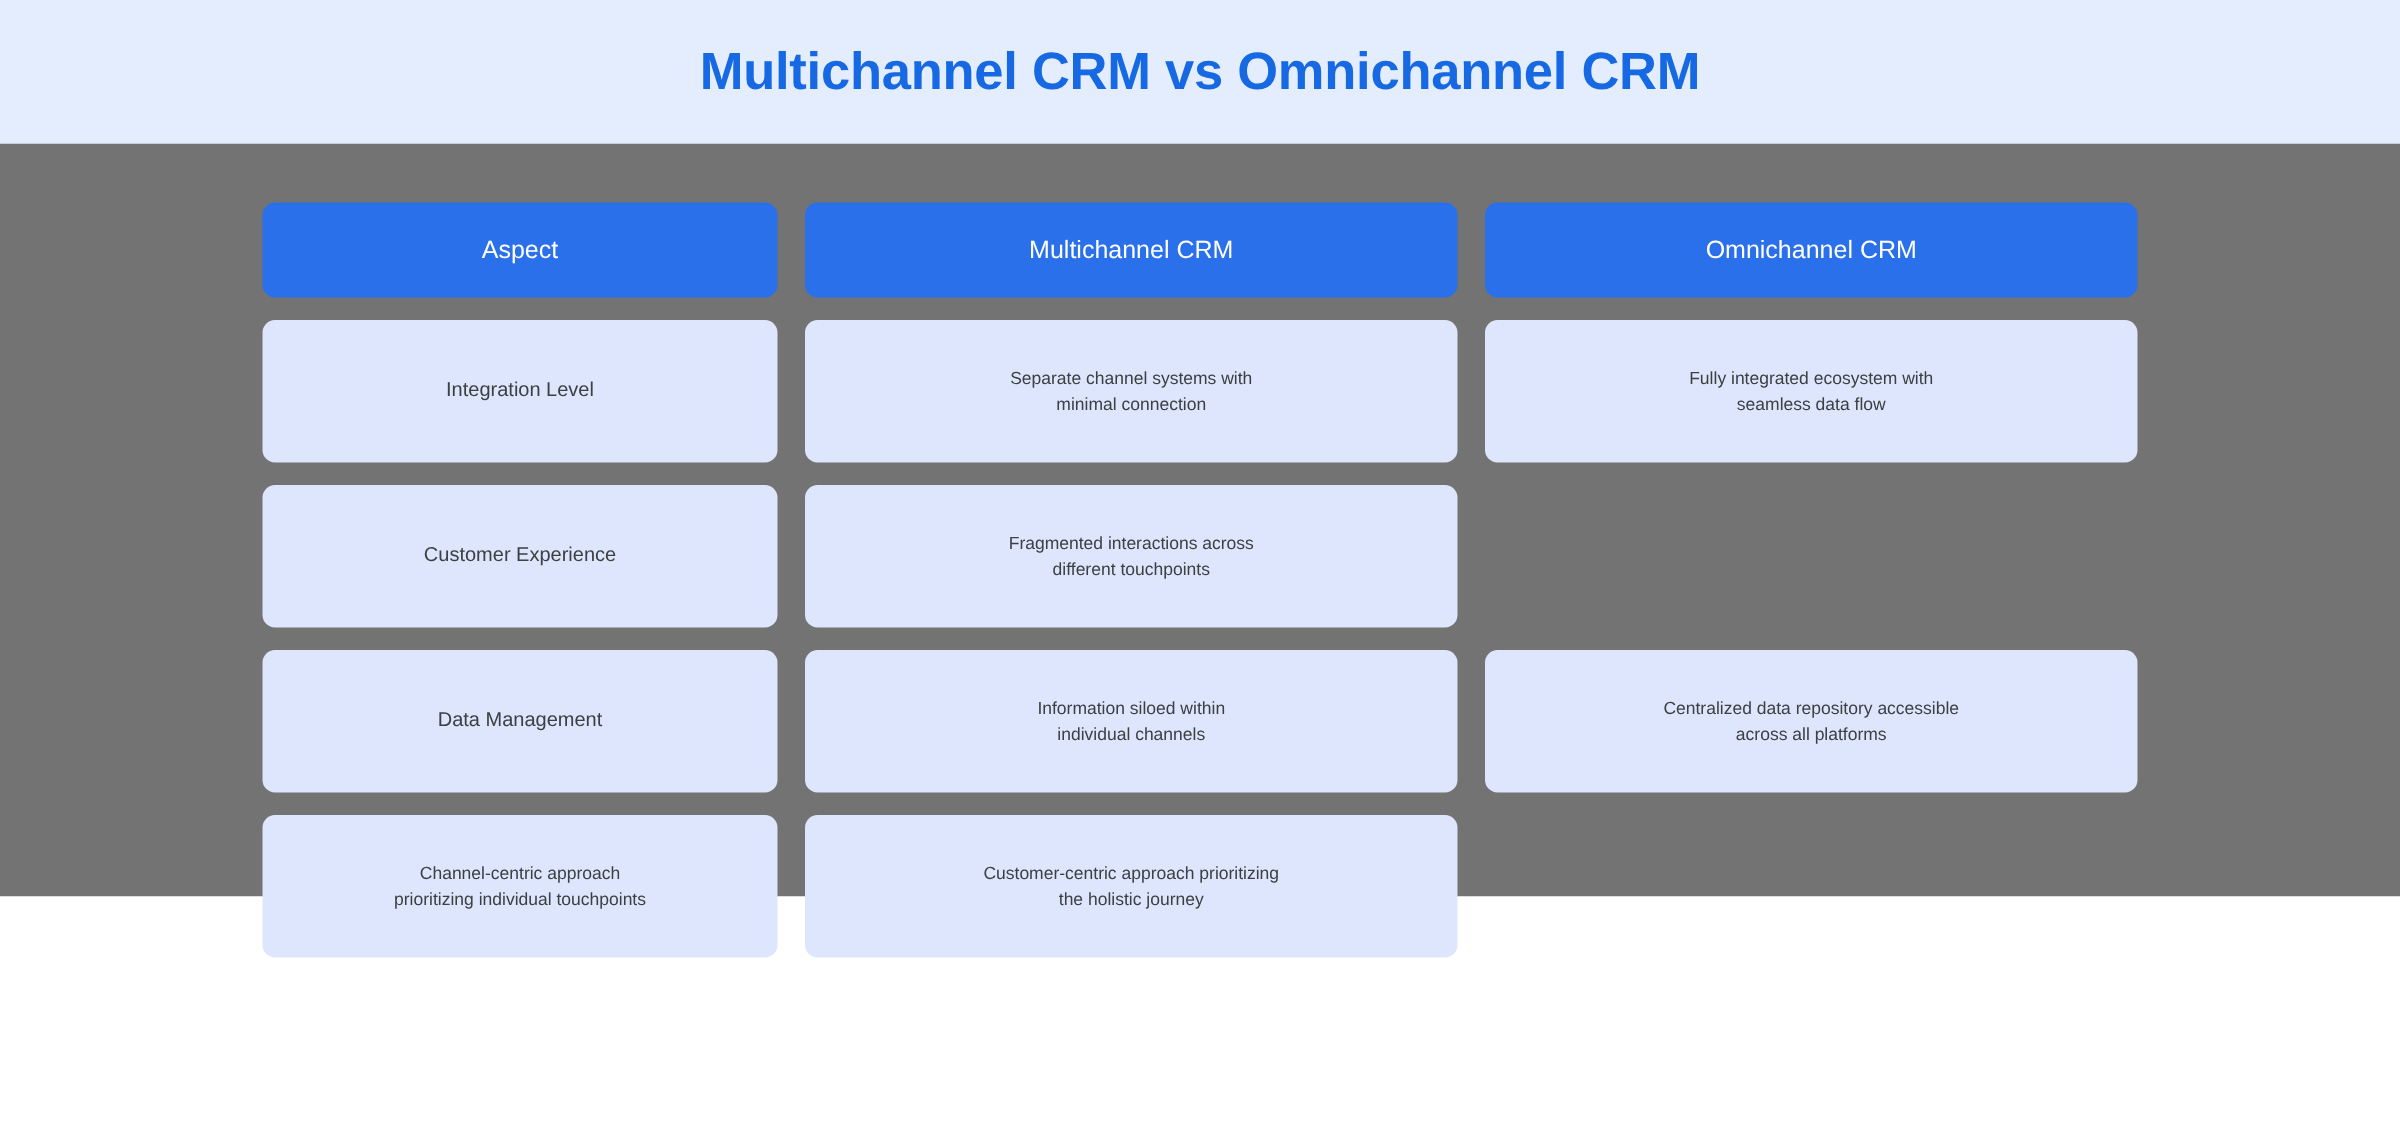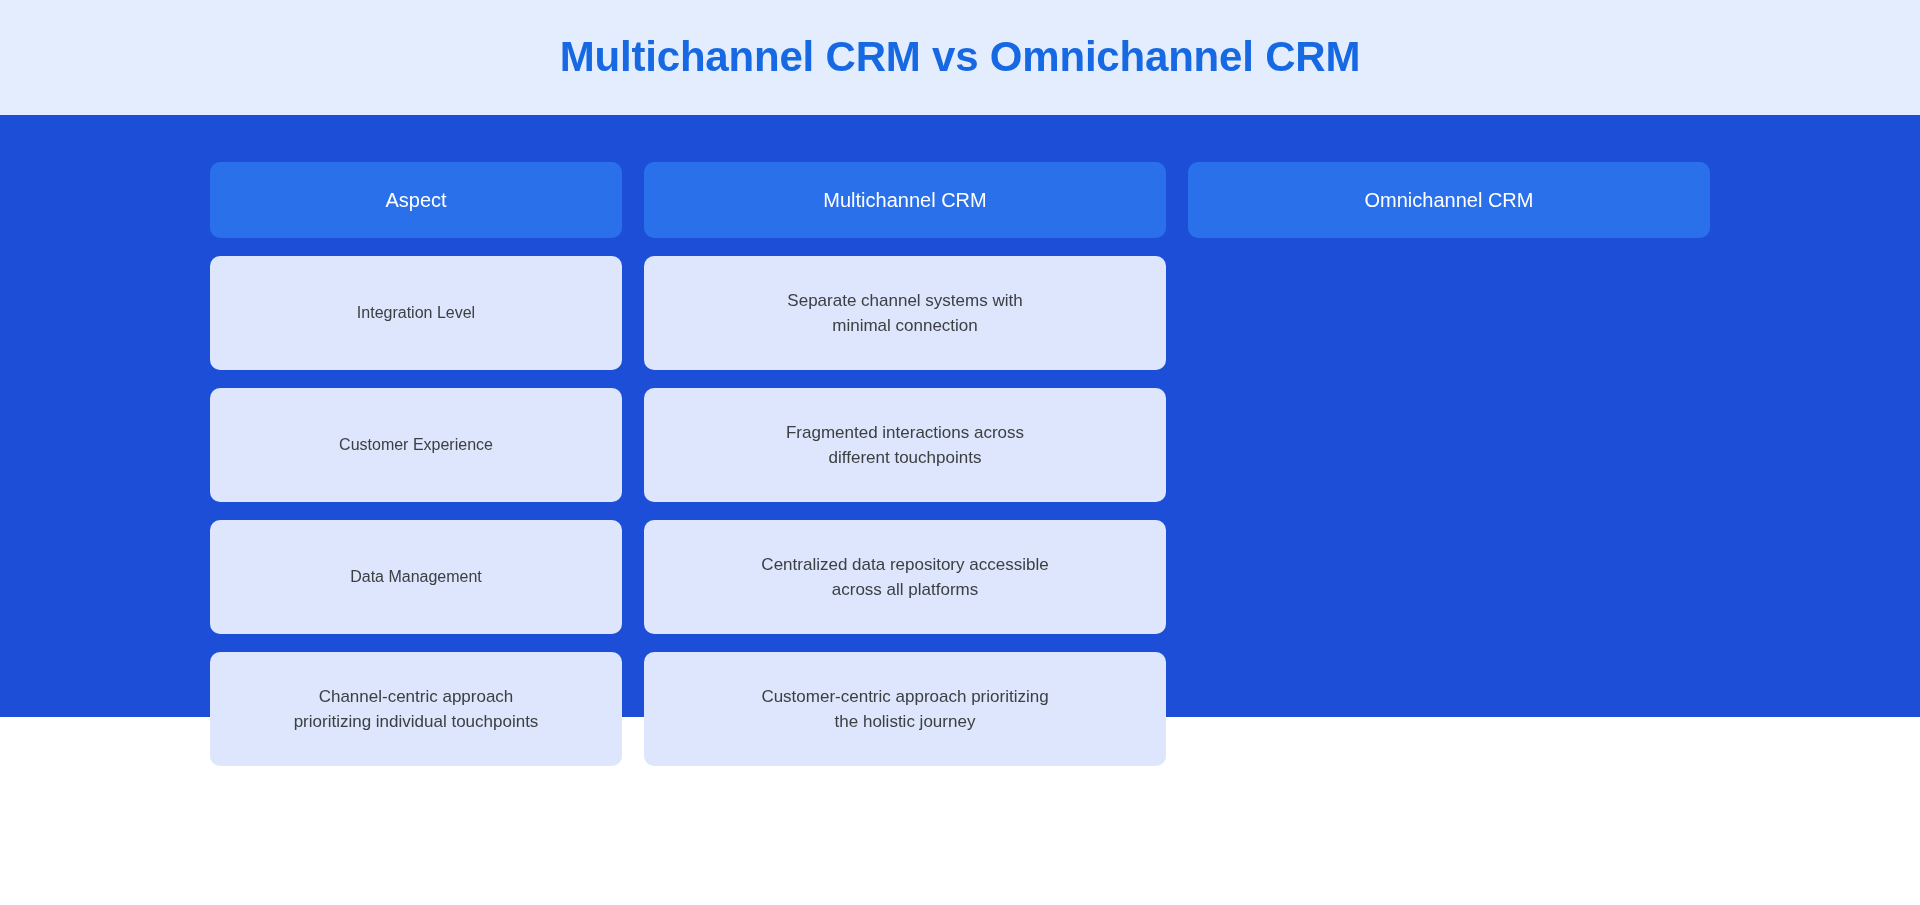--- a/index.html
+++ b/index.html
@@ -11,21 +11,21 @@
     height: 905px;
     background: #ffffff;
     font-family: "Liberation Sans", sans-serif;
     overflow: hidden;
   }
 
   #page-root {
     position: relative;
     width: 1920px;
     height: 717px;
-    background: #1d4ed8;
+    background: #737373;
   }
 
   
   .banner {
     position: absolute;
     top: 0;
     left: 0;
     width: 1920px;
     height: 115px;
     background: #e4edfd;
@@ -85,21 +85,21 @@
     background: #dde6fc;
     border-radius: 10px;
     display: flex;
     align-items: center;
     justify-content: center;
     box-sizing: border-box;
     padding: 14px 24px;
   }
   .data-cell .cell-text {
     color: #3c4043;
-    font-size: 17px;
+    font-size: 14px;
     font-weight: 400;
     text-align: center;
     line-height: 1.5;
     white-space: pre-line;
   }
   .data-cell.aspect-cell .cell-text {
     font-size: 16px;
   }
 </style>
 </head>
@@ -126,35 +126,43 @@
     </div>
 
     <div class="grid-row">
       <div class="data-cell aspect-cell">
         <span class="cell-text">Integration Level</span>
       </div>
       <div class="data-cell">
         <span class="cell-text">Separate channel systems with
 minimal connection</span>
       </div>
+      <div class="data-cell">
+        <span class="cell-text">Fully integrated ecosystem with
+seamless data flow</span>
+      </div>
     </div>
 
     <div class="grid-row">
       <div class="data-cell aspect-cell">
         <span class="cell-text">Customer Experience</span>
       </div>
       <div class="data-cell">
         <span class="cell-text">Fragmented interactions across
 different touchpoints</span>
       </div>
     </div>
 
     <div class="grid-row">
       <div class="data-cell aspect-cell">
         <span class="cell-text">Data Management</span>
+      </div>
+      <div class="data-cell">
+        <span class="cell-text">Information siloed within
+individual channels</span>
       </div>
       <div class="data-cell">
         <span class="cell-text">Centralized data repository accessible
 across all platforms</span>
       </div>
     </div>
 
     <div class="grid-row">
       <div class="data-cell">
         <span class="cell-text">Channel-centric approach

